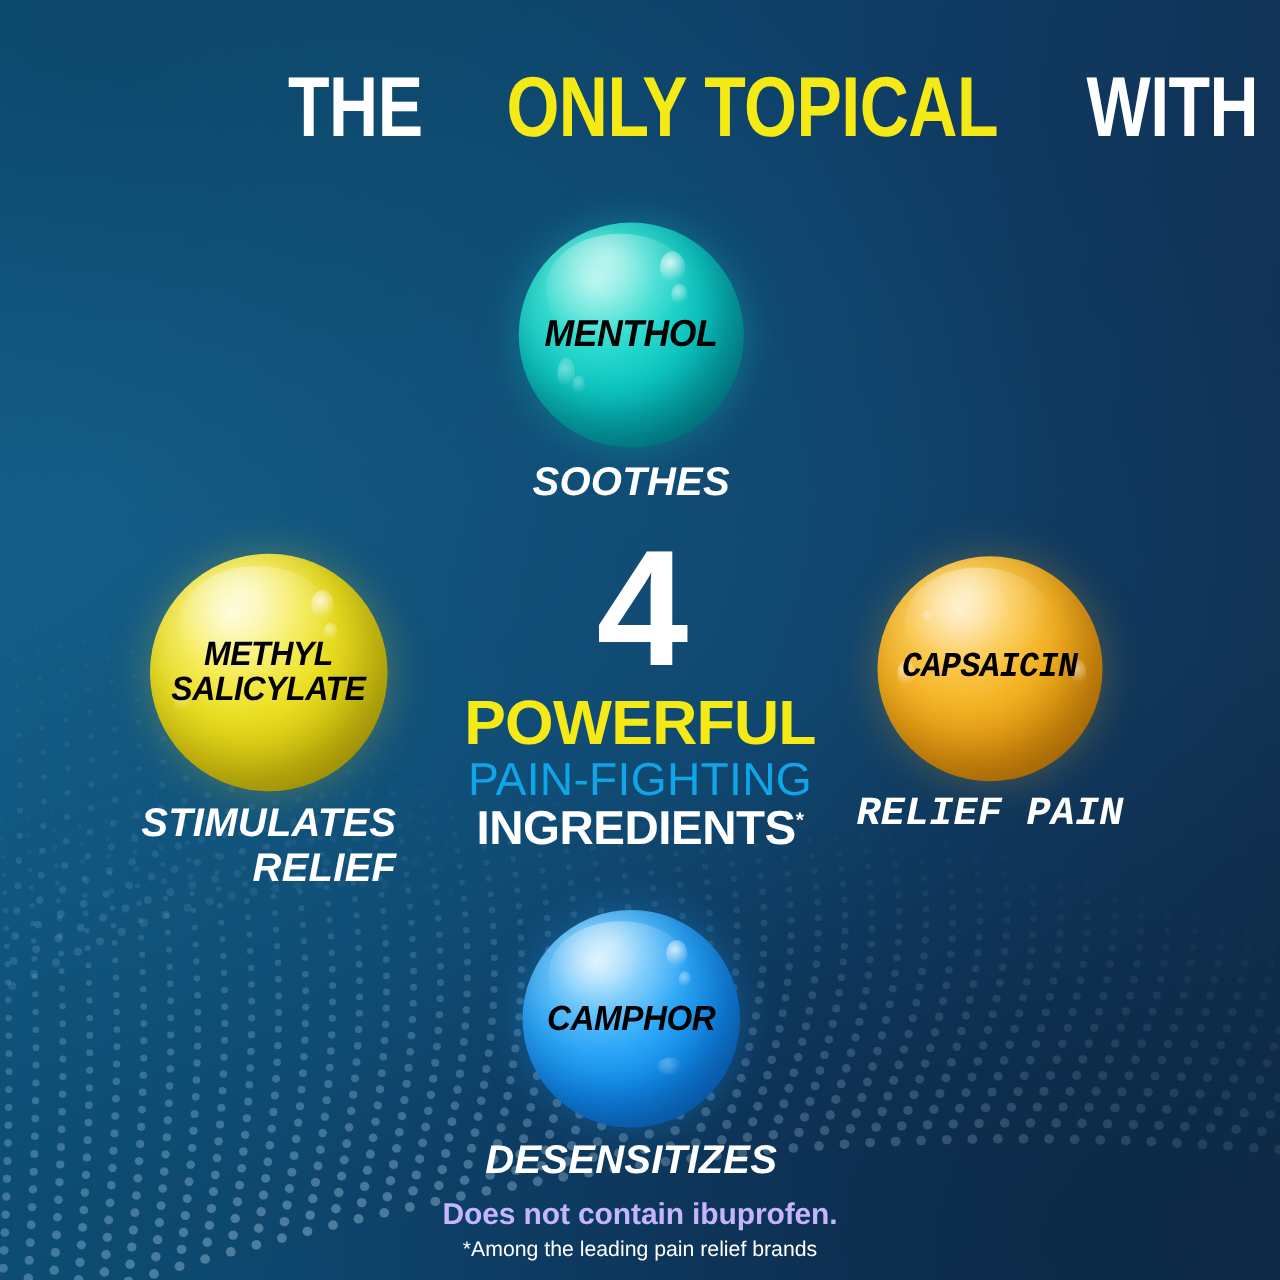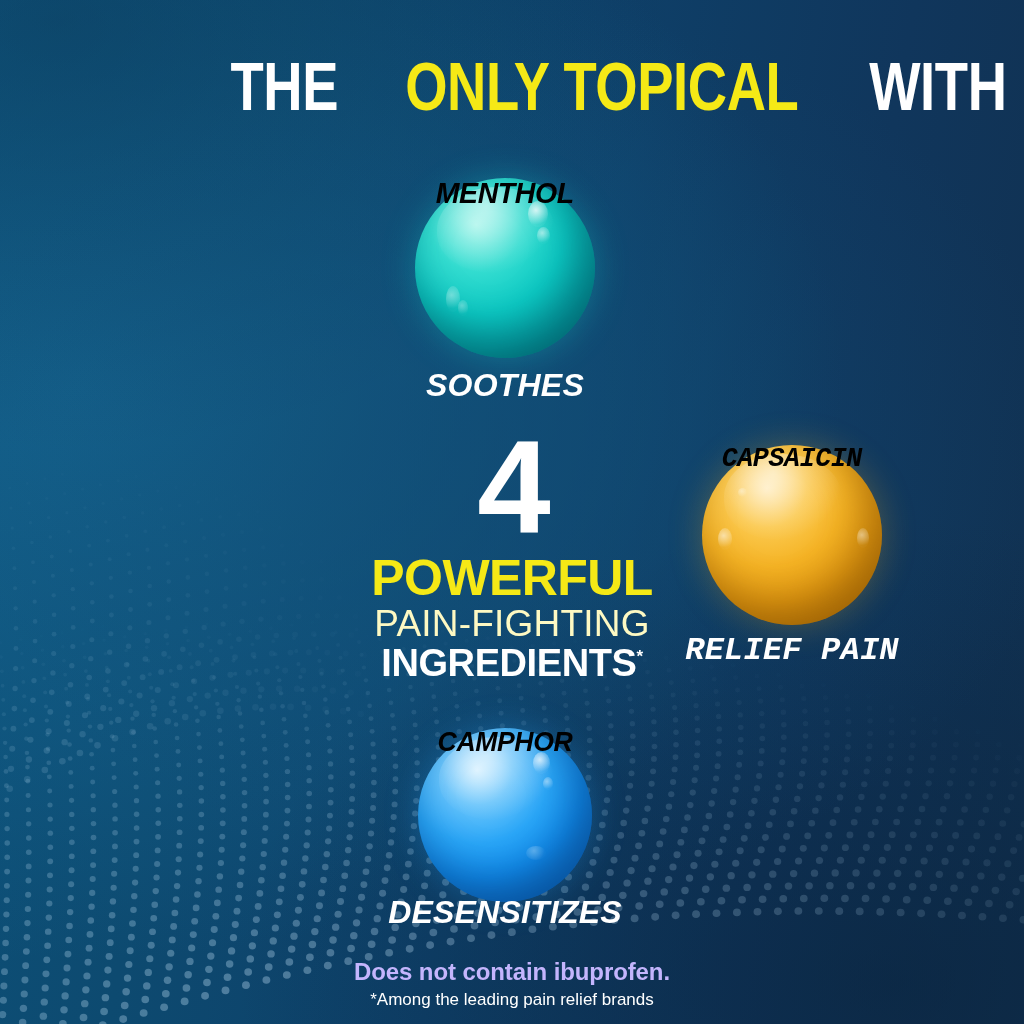--- a/index.html
+++ b/index.html
@@ -81,20 +81,21 @@
     letter-spacing: -1.5px;
   }
 
   
   .node { position: absolute; }
 
   .sphere {
     position: relative;
     border-radius: 50%;
     display: flex;
+    align-items: center;
     justify-content: center;
   }
   .sphere::after {  
     content: "";
     position: absolute;
     left: 12%;
     top: 5%;
     width: 66%;
     height: 48%;
     border-radius: 50% 50% 46% 46%;
@@ -176,21 +177,21 @@
   .cs-powerful {
     color: #f5e916;
     font-weight: 900;
     font-size: 50px;
     line-height: 1.02;
     letter-spacing: -0.6px;
     display: block;
     margin-top: 10px;
   }
   .cs-painfighting {
-    color: #fef9c3;
+    color: #0ea5e9;
     font-weight: 400;
     font-size: 37px;
     line-height: 1.06;
     letter-spacing: 0.2px;
     display: block;
   }
   .cs-ingredients {
     color: #ffffff;
     font-weight: 900;
     font-size: 38px;
@@ -2618,39 +2619,54 @@
     <div class="sphere s-menthol" style="width:180px;height:180px;">
       <span class="spec" style="left:63%;top:13%;width:20px;height:26px;opacity:.85;"></span>
       <span class="spec" style="left:68%;top:27%;width:13px;height:17px;opacity:.6;"></span>
       <span class="spec" style="left:17%;top:60%;width:14px;height:26px;opacity:.42;"></span>
       <span class="spec" style="left:24%;top:68%;width:10px;height:16px;opacity:.35;"></span>
       <span class="sphere-label" style="font-size:30px;">MENTHOL</span>
     </div>
     <div class="caption" style="top:190px;">SOOTHES</div>
   </div>
 
+  <div class="node" style="left:120px; top:443px;">
+    <div class="sphere s-methyl" style="width:190px;height:190px;">
+      <span class="spec" style="left:68%;top:15%;width:18px;height:24px;opacity:.8;"></span>
+      <span class="spec" style="left:73%;top:29%;width:11px;height:15px;opacity:.55;"></span>
+      <span class="spec" style="left:10%;top:55%;width:13px;height:24px;opacity:.4;"></span>
+      <span class="sphere-label" style="font-size:27px;">
+        <span>METHYL</span><br>
+        <span>SALICYLATE</span>
+      </span>
+    </div>
+    <div class="caption" style="top:198px;">
+      <span>STIMULATES</span><br>
+      <span>RELIEF</span>
+    </div>
+  </div>
 
   <div class="node" style="left:702px; top:445px;font-family:Liberation Mono, monospace;">
     <div class="sphere s-capsaicin" style="width:180px;height:180px;">
       <span class="spec" style="left:9%;top:46%;width:14px;height:22px;opacity:.62;"></span>
       <span class="spec" style="left:86%;top:46%;width:12px;height:20px;opacity:.5;"></span>
       <span class="spec" style="left:20%;top:24%;width:9px;height:9px;opacity:.45;"></span>
       <span class="sphere-label" style="font-size:28px;">CAPSAICIN</span>
     </div>
     <div class="caption" style="top:188px;">RELIEF PAIN</div>
   </div>
 
   <div class="node" style="left:418px; top:728px;">
     <div class="sphere s-camphor" style="width:174px;height:174px;">
       <span class="spec" style="left:66%;top:14%;width:17px;height:22px;opacity:.8;"></span>
       <span class="spec" style="left:72%;top:28%;width:10px;height:13px;opacity:.5;"></span>
       <span class="spec" style="left:62%;top:68%;width:20px;height:14px;opacity:.32;"></span>
       <span class="sphere-label" style="font-size:28px;">CAMPHOR</span>
     </div>
-    <div class="caption" style="top:167px;">DESENSITIZES</div>
+    <div class="caption" style="top:182px;">DESENSITIZES</div>
   </div>
 
   <div class="center-stack">
     <span class="big-number">4</span>
     <span class="cs-powerful">POWERFUL</span>
     <span class="cs-painfighting">PAIN-FIGHTING</span>
     <span class="cs-ingredients"><span>INGREDIENTS</span><sup>*</sup></span>
   </div>
 
   <div class="footer">

